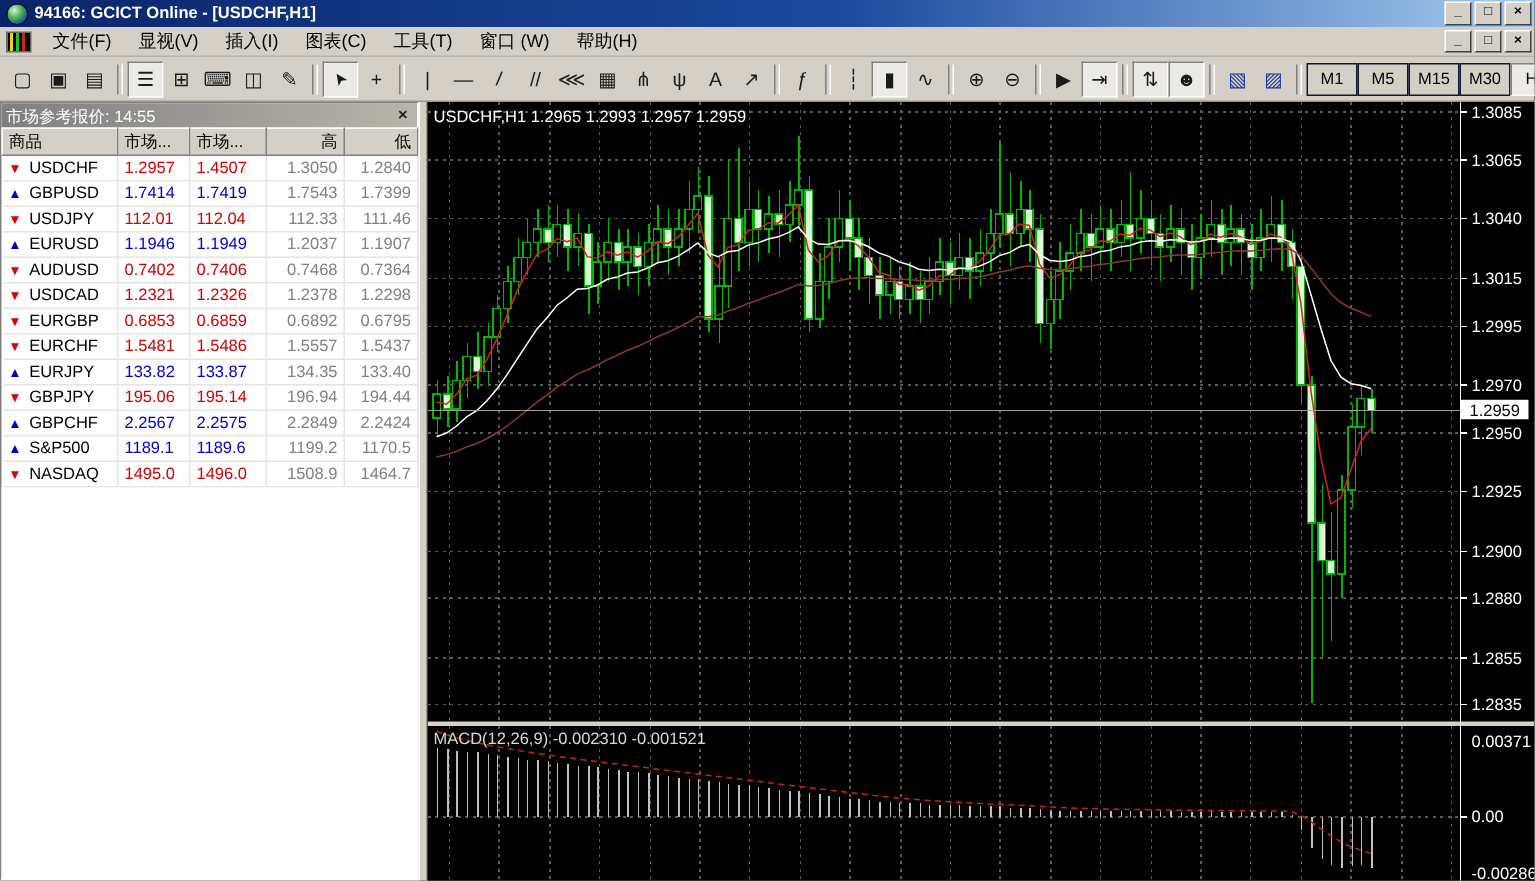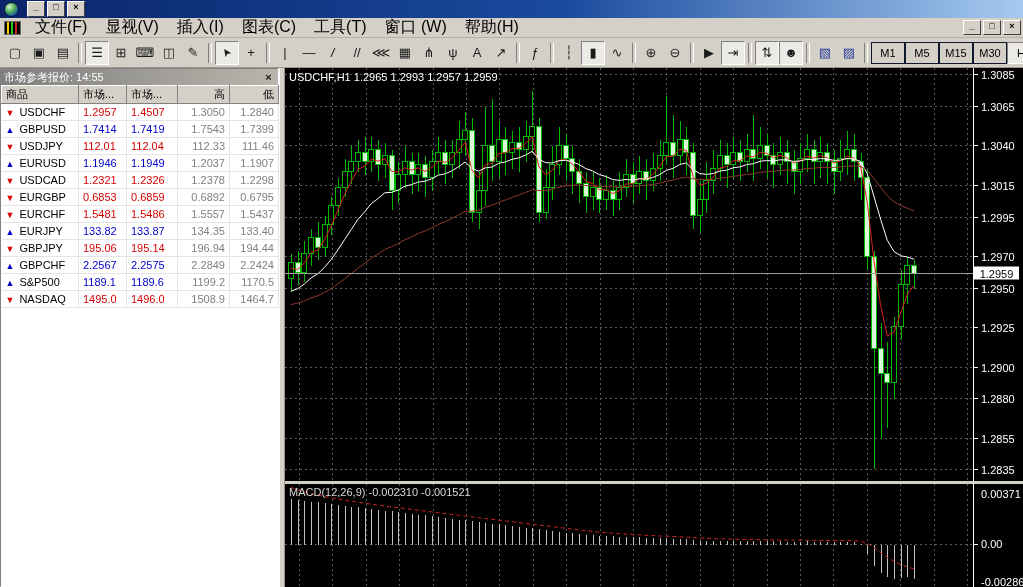--- a/index.html
+++ b/index.html
@@ -14,21 +14,21 @@
   .title-text{color:#fff;font-size:11px;font-weight:bold;flex:1;white-space:nowrap;}
   .win-controls{display:flex;gap:2px;margin-left:4px;}
   .wc{width:16px;height:14px;background:#d4d0c8;border:1px solid;border-color:#fff #404040 #404040 #fff;
     font-size:9px;line-height:11px;text-align:center;color:#000;font-weight:bold;}
   .win-controls.child .wc{height:13px;line-height:10px;}
   
   .menubar{height:19px;display:flex;align-items:center;border-bottom:1px solid #b5b1a8;padding:0 2px;}
   .child-icon{width:15px;height:12px;margin:0 5px 0 2px;flex:none;border:1px solid #6a6a6a;
     background:linear-gradient(90deg,#000 0 2px,#ffcf00 2px 4px,#000 4px 6px,#19c819 6px 8px,#000 8px 10px,#cc2222 10px 12px,#000 12px 15px);}
   .menu-items{display:flex;flex:1;}
-  .menu-item{font-size:16px;color:#000;padding:2px 9px;white-space:nowrap;}
+  .menu-item{font-size:12px;color:#000;padding:2px 9px;white-space:nowrap;}
   
   .toolbar{height:27px;display:flex;align-items:center;padding:1px 3px;border-bottom:1px solid #9a968c;}
   .tb-btn{width:22px;height:22px;flex:none;display:flex;align-items:center;justify-content:center;
     font-size:13px;color:#1a1a1a;border:1px solid #d4d0c8;cursor:default;}
   .tb-btn .g{pointer-events:none;}
   .tb-btn.active{background:#eceae6;border-color:#808080 #fff #fff #808080;}
   .tb-btn[data-name="cursor-button"] .g{display:inline-block;transform:rotate(-125deg);font-size:11px;}
   .tb-btn[data-name="trend-line-button"] .g{transform:rotate(8deg);display:inline-block;}
   .tb-sep{width:2px;height:20px;margin:0 3px;border-left:1px solid #808080;border-right:1px solid #fff;flex:none;}
   .tf-btn{height:20px;min-width:24px;padding:0 4px;flex:none;display:flex;align-items:center;justify-content:center;
@@ -60,20 +60,21 @@
   
   .chart-area{width:738px;background:#000;}
   svg text{font-family:"Liberation Sans",sans-serif;}
 </style>
 </head>
 <body>
 
 <div class="window" data-name="application-window">
   <div class="titlebar" data-name="title-bar">
     <span class="app-icon" data-name="app-globe-icon"></span>
+    <span class="title-text" data-name="window-title">94166: GCICT Online - [USDCHF,H1]</span>
     <span class="win-controls" id="title-controls" data-name="window-controls">
         <span class="wc" data-name="minimize-button">_</span>
         <span class="wc" data-name="restore-button">□</span>
         <span class="wc" data-name="close-button">×</span>
       </span>
   </div>
   <div class="menubar" data-name="menu-bar">
     <span class="child-icon" data-name="chart-window-icon"></span>
     <nav class="menu-items" id="menu-items" data-name="menu">
         <span class="menu-item" data-name="menu-item-f">文件(F)</span>
@@ -247,20 +248,27 @@
               <td class="num dn" data-name="ask-value">112.04</td>
               <td class="hl" data-name="high-value">112.33</td>
               <td class="hl" data-name="low-value">111.46</td>
             </tr>
             <tr data-name="quote-row-eurusd">
               <td class="sym"><span class="arr up" data-name="up-arrow-icon">▲</span><span data-name="symbol-label">EURUSD</span></td>
               <td class="num up" data-name="bid-value">1.1946</td>
               <td class="num up" data-name="ask-value">1.1949</td>
               <td class="hl" data-name="high-value">1.2037</td>
               <td class="hl" data-name="low-value">1.1907</td>
+            </tr>
+            <tr data-name="quote-row-audusd">
+              <td class="sym"><span class="arr dn" data-name="down-arrow-icon">▼</span><span data-name="symbol-label">AUDUSD</span></td>
+              <td class="num dn" data-name="bid-value">0.7402</td>
+              <td class="num dn" data-name="ask-value">0.7406</td>
+              <td class="hl" data-name="high-value">0.7468</td>
+              <td class="hl" data-name="low-value">0.7364</td>
             </tr>
             <tr data-name="quote-row-usdcad">
               <td class="sym"><span class="arr dn" data-name="down-arrow-icon">▼</span><span data-name="symbol-label">USDCAD</span></td>
               <td class="num dn" data-name="bid-value">1.2321</td>
               <td class="num dn" data-name="ask-value">1.2326</td>
               <td class="hl" data-name="high-value">1.2378</td>
               <td class="hl" data-name="low-value">1.2298</td>
             </tr>
             <tr data-name="quote-row-eurgbp">
               <td class="sym"><span class="arr dn" data-name="down-arrow-icon">▼</span><span data-name="symbol-label">EURGBP</span></td>

